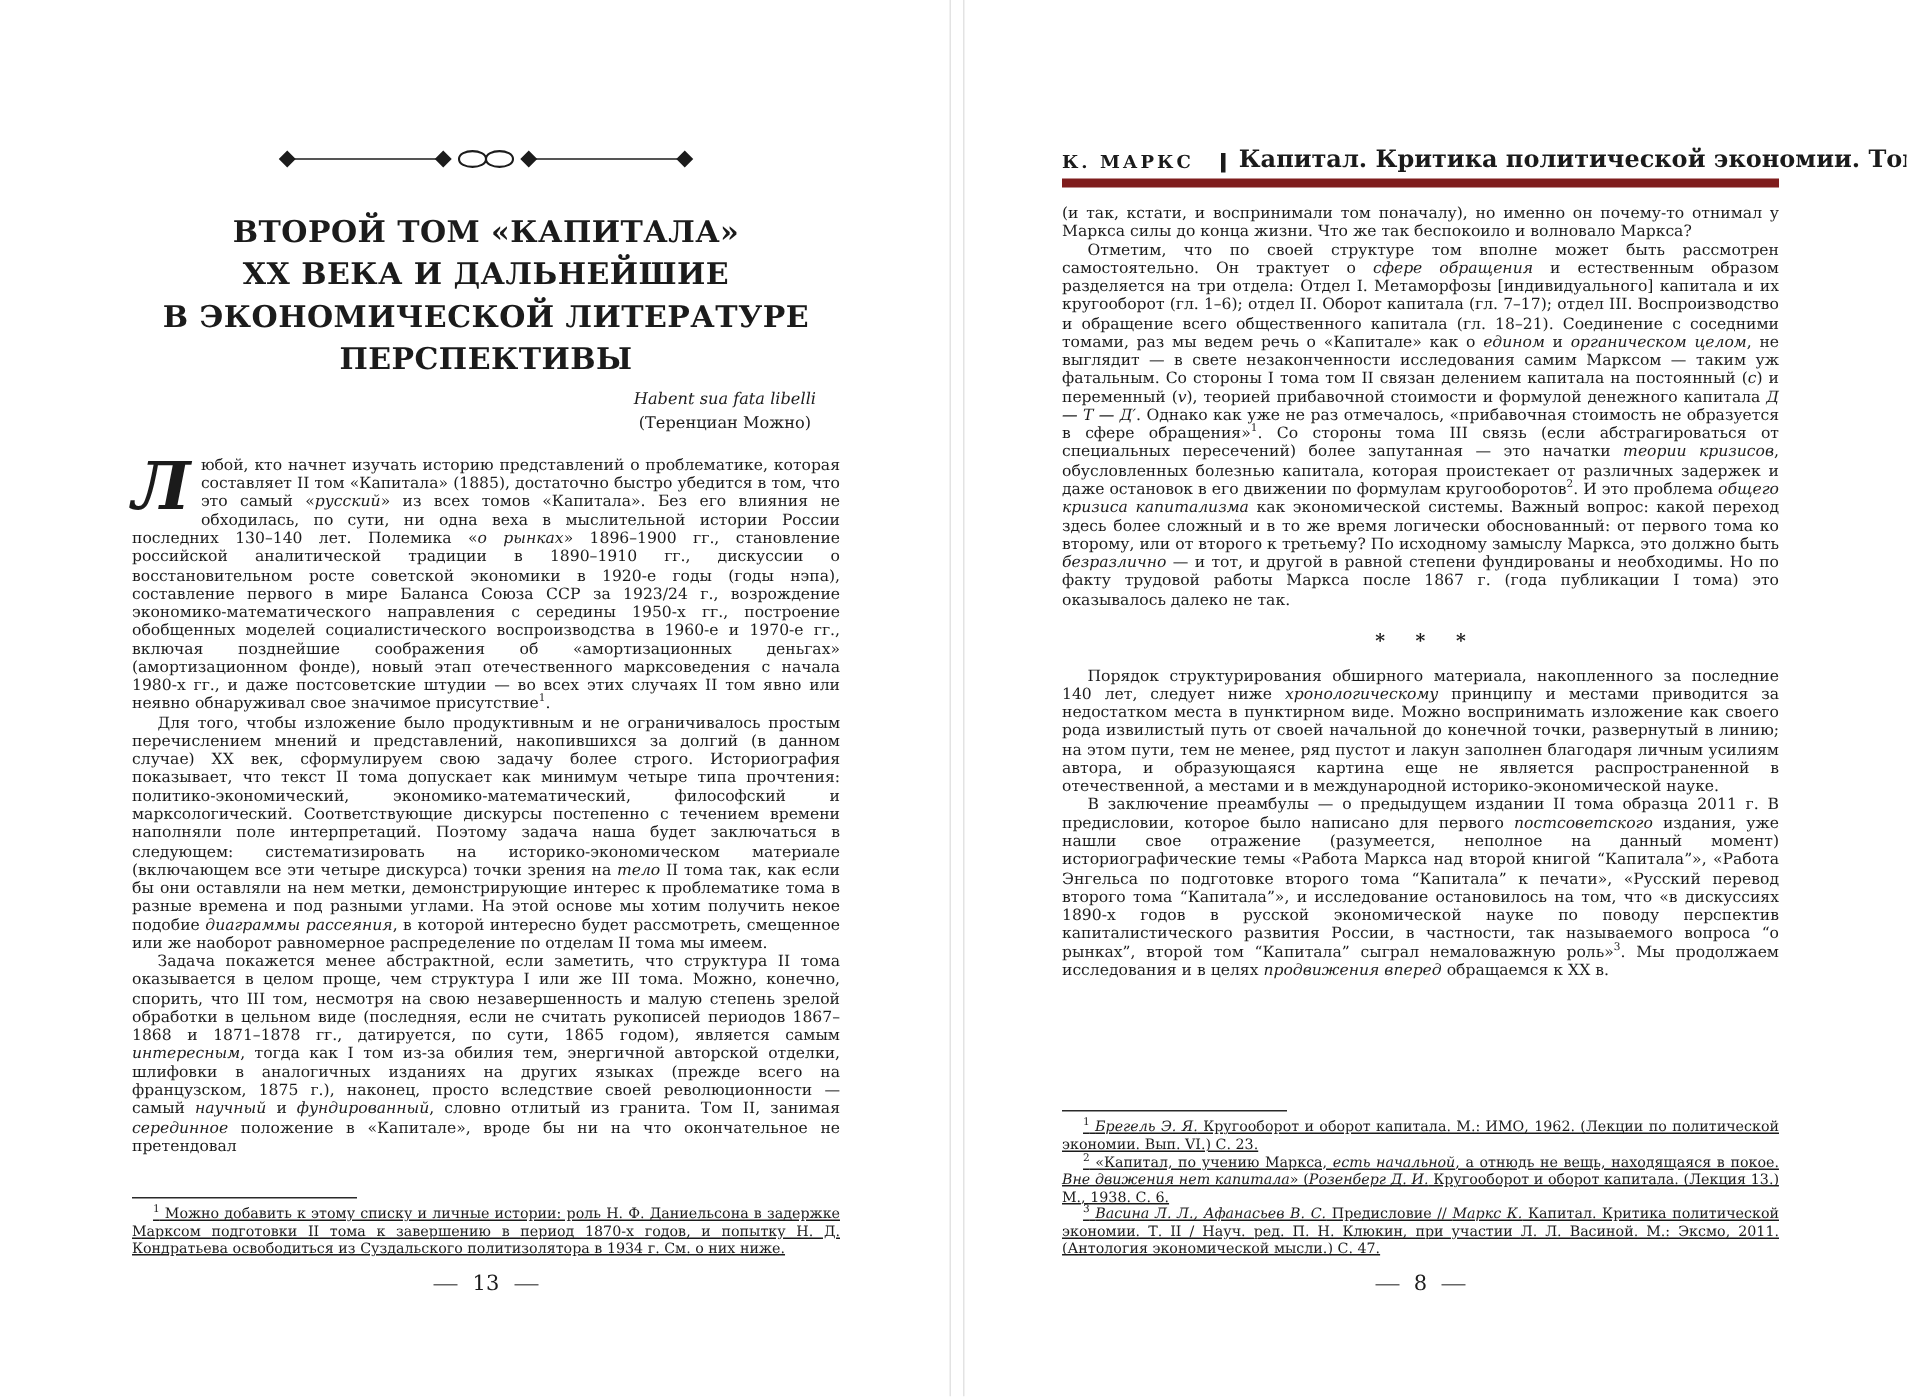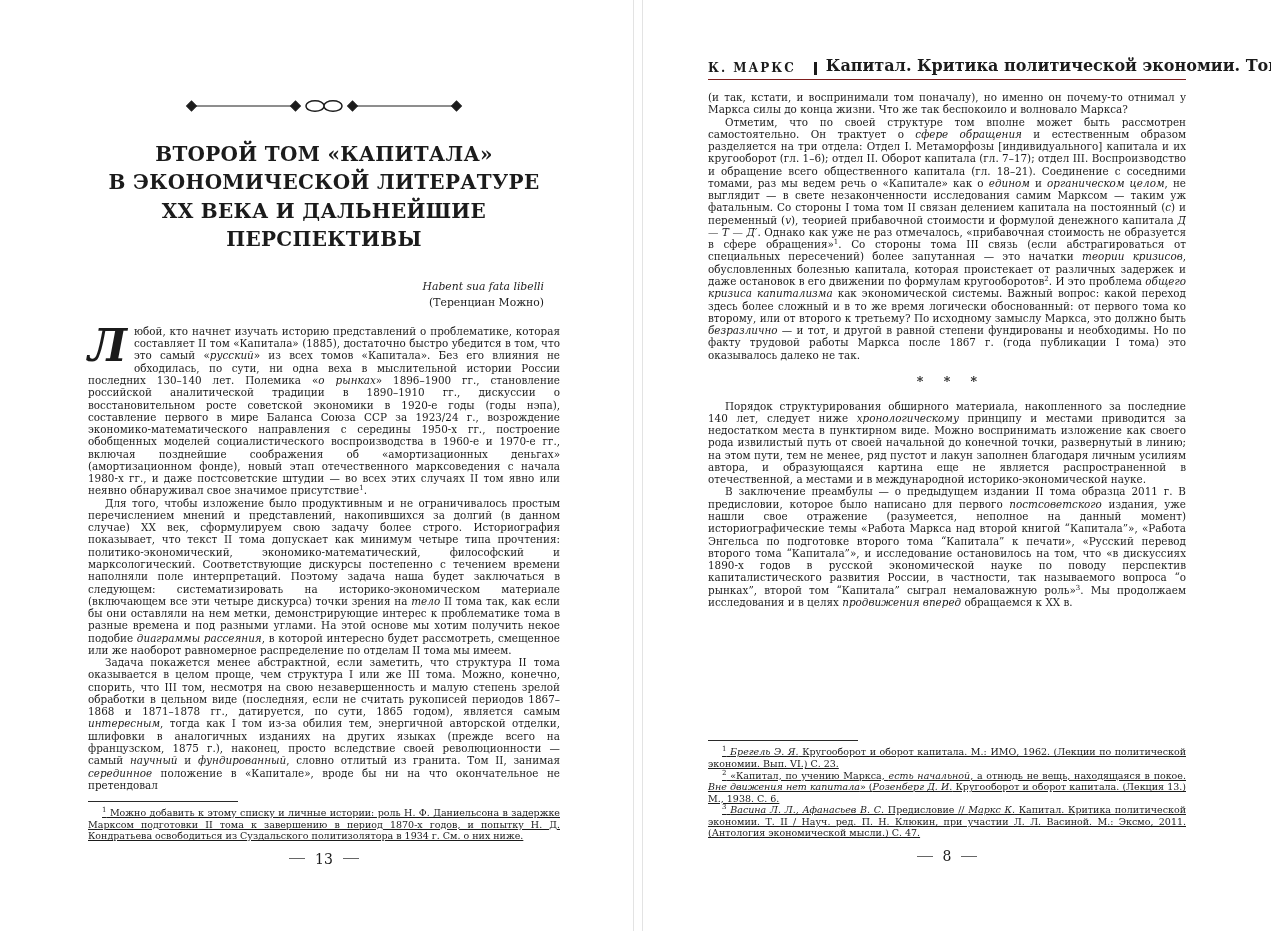--- a/index.html
+++ b/index.html
@@ -24,24 +24,24 @@
   .ornament { text-align: center; margin-top: 40px; }
   .chapter-title {
     margin: 20px 0 0;
     text-align: center;
     font-size: 20px;
     font-weight: bold;
     line-height: 1.42;
     letter-spacing: 0.3px;
   }
   .epigraph {
-    margin: 25px 16px 14px auto;
+    margin: 4px 16px 14px auto;
     width: max-content;
     max-width: 260px;
-    text-align: right;
+    text-align: center;
     font-size: 10.8px;
     line-height: 1.5;
   }
   .epigraph .latin { font-style: italic; }
 
   .bodytext { font-size: 10.4px; line-height: 1.18; text-align: justify; }
   .para { margin: 0; text-indent: 17px; }
   .para.first { text-indent: 0; }
   .dropcap {
     float: left;
@@ -62,21 +62,22 @@
     display: flex; justify-content: center; align-items: center; gap: 10px;
     font-size: 14px;
   }
   .pn-rule { width: 16px; border-top: 1px solid #666; }
 
   
   .running-head {
     display: flex; align-items: flex-end;
     font-size: 12px;
     padding-bottom: 4px;
-    border-bottom: 1px solid #7f1d1d;
+    border-bottom: 6px solid #7f1d1d;
+    margin-top: 40px;
   }
   .rh-author { font-weight: bold; letter-spacing: 2px; white-space: nowrap; }
   .rh-rule { flex: 1; margin: 0 9px; border-bottom: 1px solid #1b1b1b; height: 9px; }
   .rh-divider { width: 3px; height: 13px; background: #1b1b1b; margin-right: 9px; flex: none; }
   .rh-title { white-space: nowrap; font-size: 16px; font-weight: bold; }
 
   .page.right .bodytext { margin-top: 11px; }
   .stars { text-align: center; letter-spacing: 8px; font-size: 12.5px; font-weight: bold; margin: 14px 0 10px; text-indent: 8px; }
 </style>
 </head>
@@ -96,22 +97,22 @@
         <rect x="108" y="6.5" width="7" height="7" transform="rotate(45 111.5 10)"></rect>
         <rect x="165" y="6.5" width="7" height="7" transform="rotate(45 168.5 10)"></rect>
         <rect x="269" y="6.5" width="7" height="7" transform="rotate(45 272.5 10)"></rect>
         <path d="M122 10 c 0 -7 18 -7 18 0 c 0 7 18 7 18 0 c 0 -7 -18 -7 -18 0 c 0 7 -18 7 -18 0 z" fill="none" stroke-width="1.4"></path>
       </g>
     </svg>
   </div>
 
   <div class="chapter-title">
     <div>ВТОРОЙ ТОМ «КАПИТАЛА»</div>
+    <div>XX ВЕКА И ДАЛЬНЕЙШИЕ</div>
     <div>В ЭКОНОМИЧЕСКОЙ ЛИТЕРАТУРЕ</div>
-    <div>XX ВЕКА И ДАЛЬНЕЙШИЕ</div>
     <div>ПЕРСПЕКТИВЫ</div>
   </div>
 
   <div class="epigraph">
     <div class="latin">Habent sua fata libelli</div>
     <div>(Теренциан Можно)</div>
   </div>
 
   <div class="bodytext">
     <p class="para first"><span class="dropcap">Л</span><span>юбой, кто начнет изучать историю представлений о проблематике, которая составляет II том «Капитала» (1885), достаточно быстро убедится в том, что это самый «<i>русский</i>» из всех томов «Капитала». Без его влияния не обходилась, по сути, ни одна веха в мыслительной истории России последних 130–140 лет. Полемика «<i>о рынках</i>» 1896–1900 гг., становление российской аналитической традиции в 1890–1910 гг., дискуссии о восстановительном росте советской экономики в 1920-е годы (годы нэпа), составление первого в мире Баланса Союза ССР за 1923/24 г., возрождение экономико-математического направления с середины 1950-х гг., построение обобщенных моделей социалистического воспроизводства в 1960-е и 1970-е гг., включая позднейшие соображения об «амортизационных деньгах» (амортизационном фонде), новый этап отечественного марксоведения с начала 1980-х гг., и даже постсоветские штудии — во всех этих случаях II том явно или неявно обнаруживал свое значимое присутствие<sup>1</sup>.</span></p>

